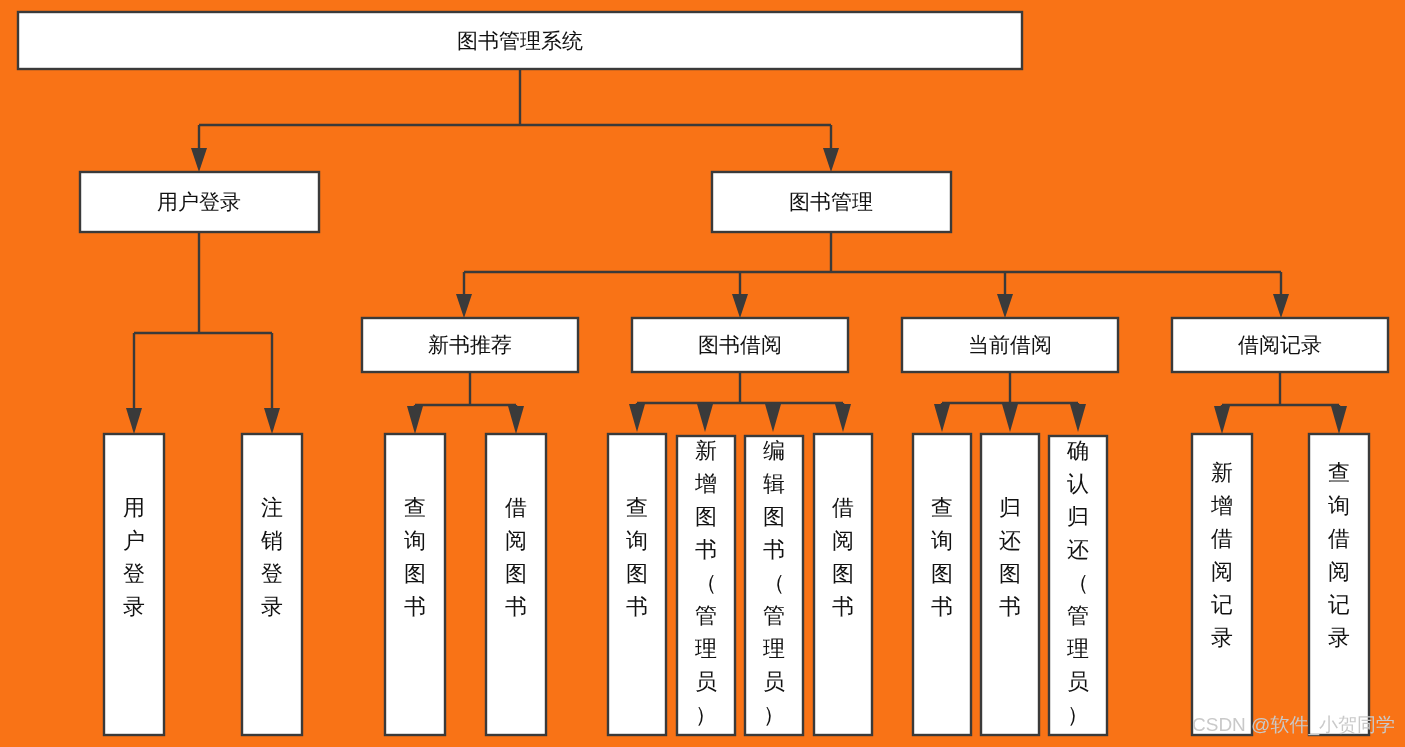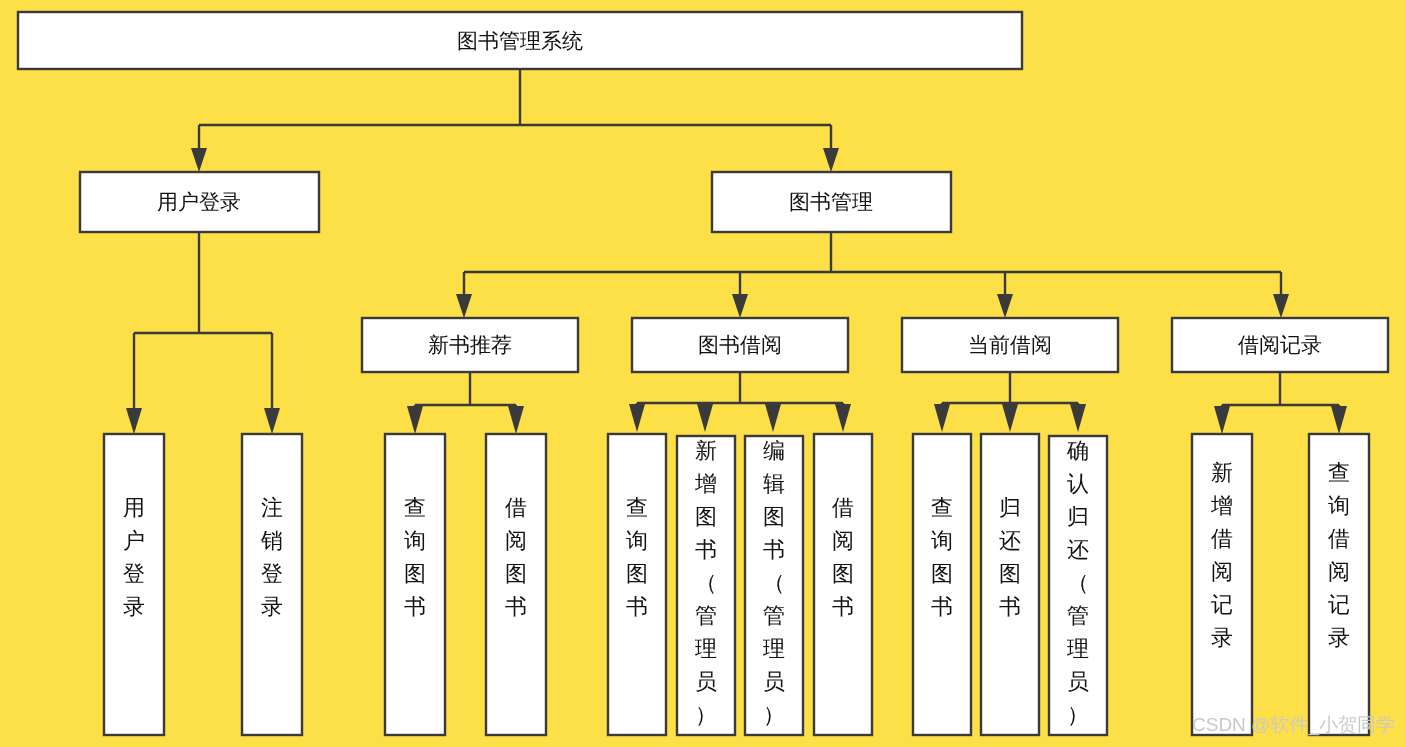--- a/index.html
+++ b/index.html
@@ -7,21 +7,21 @@
     padding: 0;
     background: #ffffff;
   }
   body {
     font-family: "Liberation Sans", "DejaVu Sans", sans-serif;
   }
   #diagram-root {
     position: relative;
     width: 1405px;
     height: 747px;
-    background: #fde047;
+    background: #f97316;
     overflow: hidden;
   }
   svg#tree-svg {
     position: absolute;
     top: 0;
     left: 0;
     width: 1405px;
     height: 747px;
     display: block;
   }

